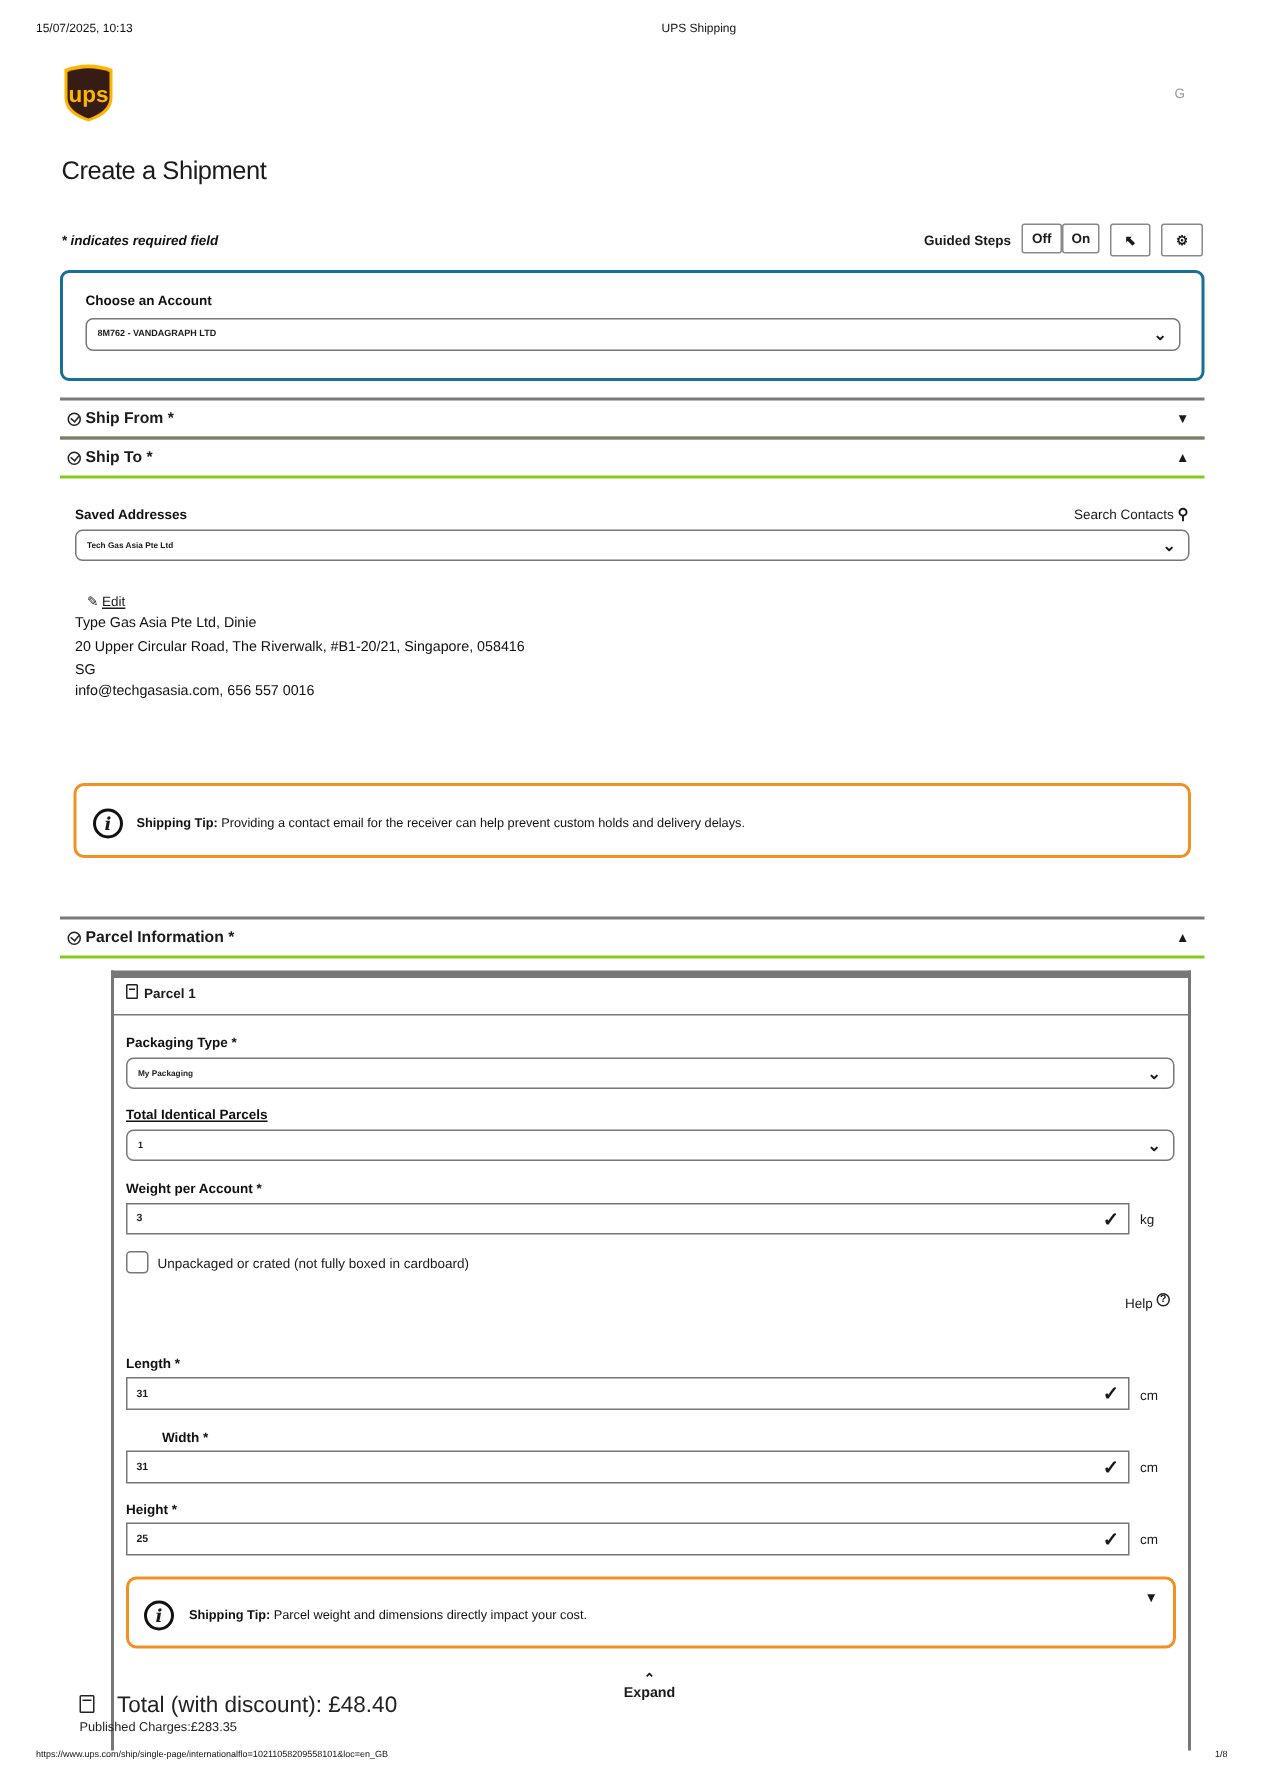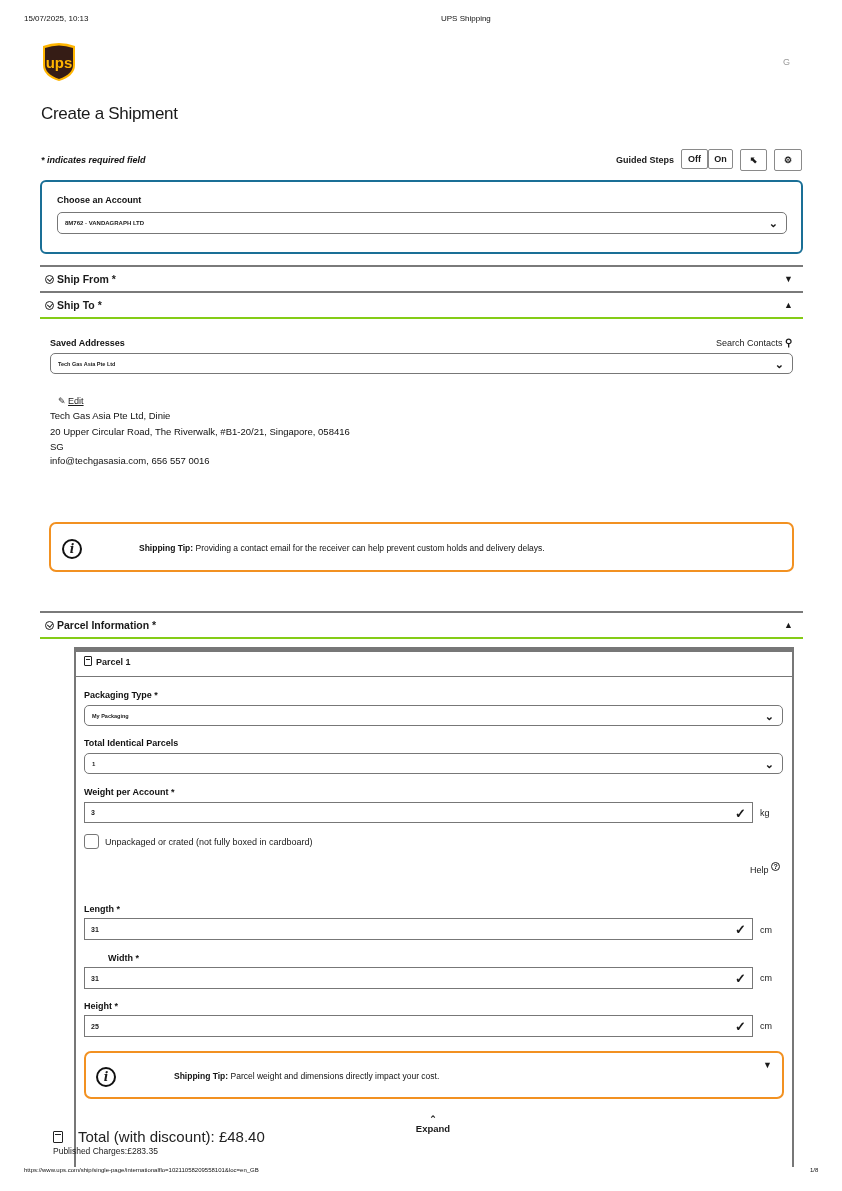--- a/index.html
+++ b/index.html
@@ -15,21 +15,21 @@
   .label { font-size: 9px; font-weight: bold; color: #111; }
   .select { border: 1px solid #777; border-radius: 5px; background: #fff; font-size: 6px; font-weight: bold; display: flex; align-items: center; padding-left: 7px; }
   .chev { position: absolute; right: 8px; top: 50%; transform: translateY(-50%); font-size: 11px; font-weight: bold; }
   .section { border-top: 2px solid #7a7a7a; border-bottom: 2px solid #84cc16; display: flex; align-items: center; font-size: 10.5px; font-weight: bold; padding-left: 5px; }
   .section .tri { position: absolute; right: 10px; font-size: 9px; }
   .check-ic { display: inline-block; width: 9px; height: 9px; border: 1.3px solid #222; border-radius: 50%; margin-right: 3px; position: relative; }
   .check-ic::after { content: ""; position: absolute; left: 2px; top: 0.5px; width: 2.5px; height: 4px; border-right: 1.2px solid #222; border-bottom: 1.2px solid #222; transform: rotate(40deg); }
   .addr-line { font-size: 9.5px; color: #111; }
   .tip { border: 2px solid #f29121; border-radius: 7px; background: #fff; }
   .info-ic { position: absolute; width: 20px; height: 20px; border: 2px solid #111; border-radius: 50%; font-size: 12px; font-weight: bold; font-style: italic; display: flex; align-items: center; justify-content: center; font-family: "DejaVu Serif", serif; }
-  .tip-text { font-size: 8.5px; color: #111; margin-left: 48px; }
+  .tip-text { font-size: 8.5px; color: #111; }
   .tip-text b { font-weight: bold; }
   .input { border: 1.5px solid #777; background: #fff; font-size: 7px; font-weight: bold; display: flex; align-items: center; padding-left: 6px; }
   .vcheck { position: absolute; right: 6px; top: 50%; transform: translateY(-50%); font-size: 13px; font-weight: bold; }
   .unit { font-size: 9px; }
   .parcel-panel { border-left: 2px solid #777; border-right: 2px solid #777; border-top: 5px solid #777; }
   .box-ic { display: inline-block; width: 8px; height: 10px; border: 1.2px solid #222; border-radius: 1px; margin-right: 4px; vertical-align: -1px; position: relative; }
   .box-ic::after { content: ""; position: absolute; left: 1px; right: 1px; top: 2px; border-top: 1px solid #222; }
 </style>
 </head>
 <body>
@@ -87,21 +87,21 @@
 </div>
 <div class="abs select" style="left:50px; top:353px; width:743px; height:21px; font-size:5.5px;">
   <span>Tech Gas Asia Pte Ltd</span>
   <span class="chev">⌄</span>
 </div>
 
 <div class="abs" style="left:58px; top:396px; font-size:9px;">
   <span>✎</span>
   <span style="text-decoration:underline;">Edit</span>
 </div>
-<div class="abs addr-line" style="left:50px; top:410px;">Tech Gas Asia Pte Ltd, Dinie</div>
+<div class="abs addr-line" style="left:50px; top:410px;">Type Gas Asia Pte Ltd, Dinie</div>
 <div class="abs addr-line" style="left:50px; top:426px;">20 Upper Circular Road, The Riverwalk, #B1-20/21, Singapore, 058416</div>
 <div class="abs addr-line" style="left:50px; top:441px;">SG</div>
 <div class="abs addr-line" style="left:50px; top:455px;">info@techgasasia.com, 656 557 0016</div>
 
 <div class="abs tip" style="left:49px; top:522px; width:745px; height:50px;">
   <div class="info-ic" style="left:11px; top:15px;">i</div>
   <div class="abs tip-text" style="left:40px; top:19px;">
     <b>Shipping Tip:</b><span> Providing a contact email for the receiver can help prevent custom holds and delivery delays.</span>
   </div>
 </div>
@@ -117,21 +117,21 @@
 <div class="abs" style="left:84px; top:656px; font-size:9px; font-weight:bold;">
   <span class="box-ic"></span><span>Parcel 1</span>
 </div>
 
 <div class="abs label" style="left:84px; top:690px;">Packaging Type *</div>
 <div class="abs select" style="left:84px; top:705px; width:699px; height:21px; font-size:5.5px;">
   <span>My Packaging</span>
   <span class="chev">⌄</span>
 </div>
 
-<div class="abs label" style="left:84px; top:738px;">Total Identical Parcels</div>
+<div class="abs label" style="left:84px; top:738px;text-decoration:underline;">Total Identical Parcels</div>
 <div class="abs select" style="left:84px; top:753px; width:699px; height:21px;">
   <span>1</span>
   <span class="chev">⌄</span>
 </div>
 
 <div class="abs label" style="left:84px; top:787px;">Weight per Account *</div>
 <div class="abs input" style="left:84px; top:802px; width:669px; height:21px;">
   <span>3</span>
   <span class="vcheck">✓</span>
 </div>

